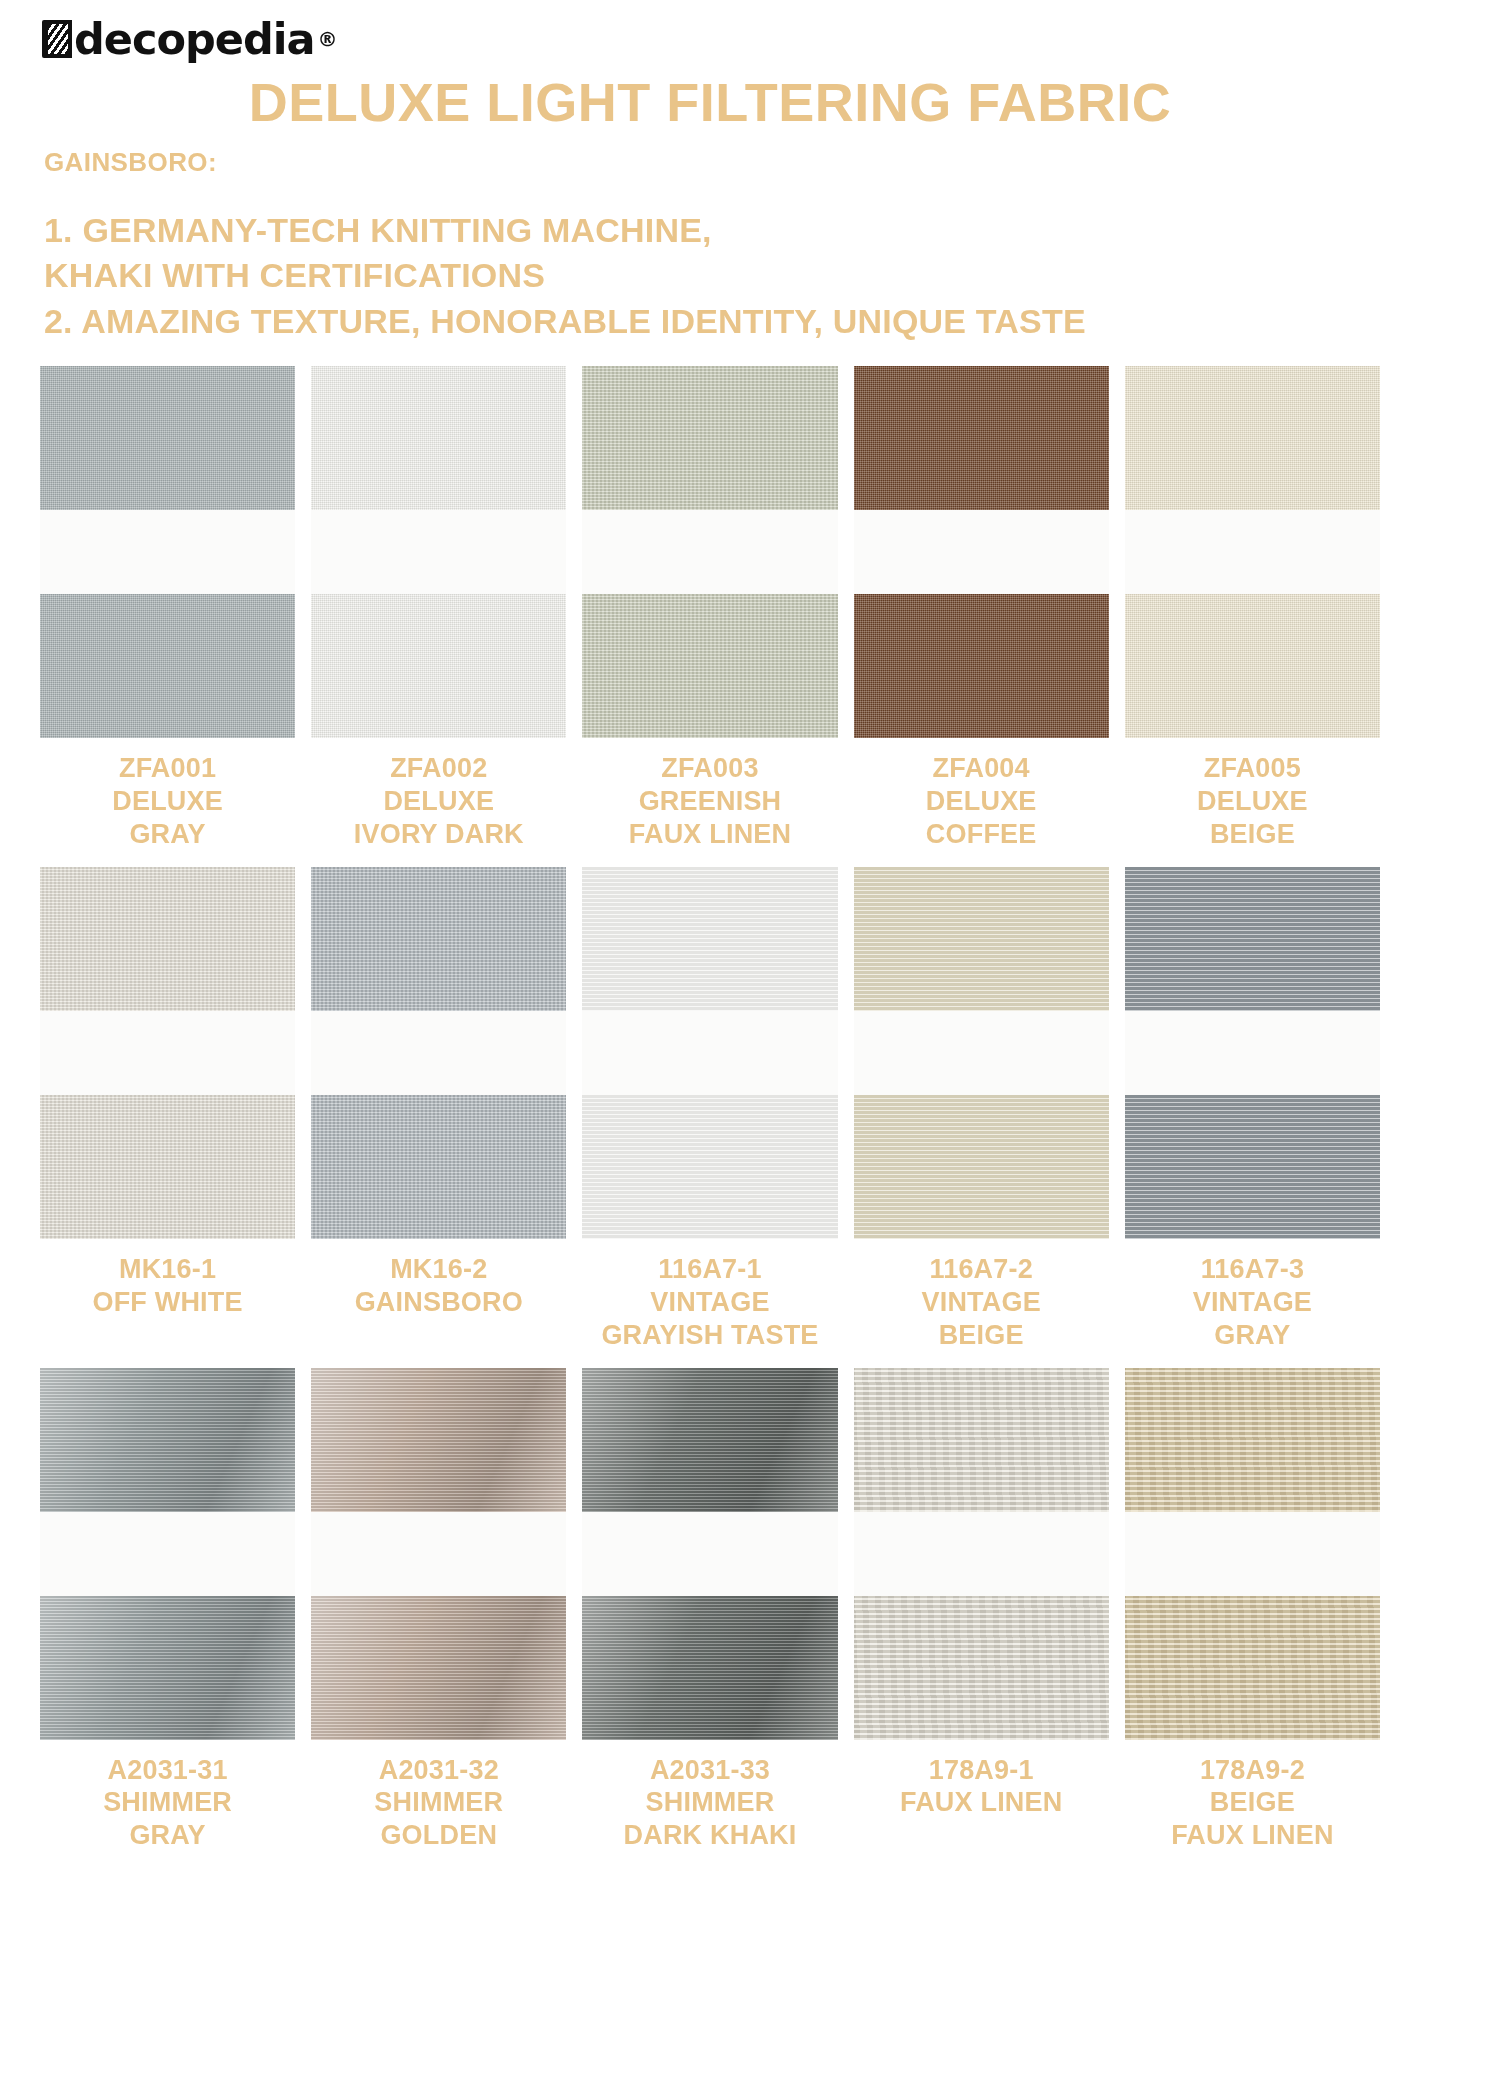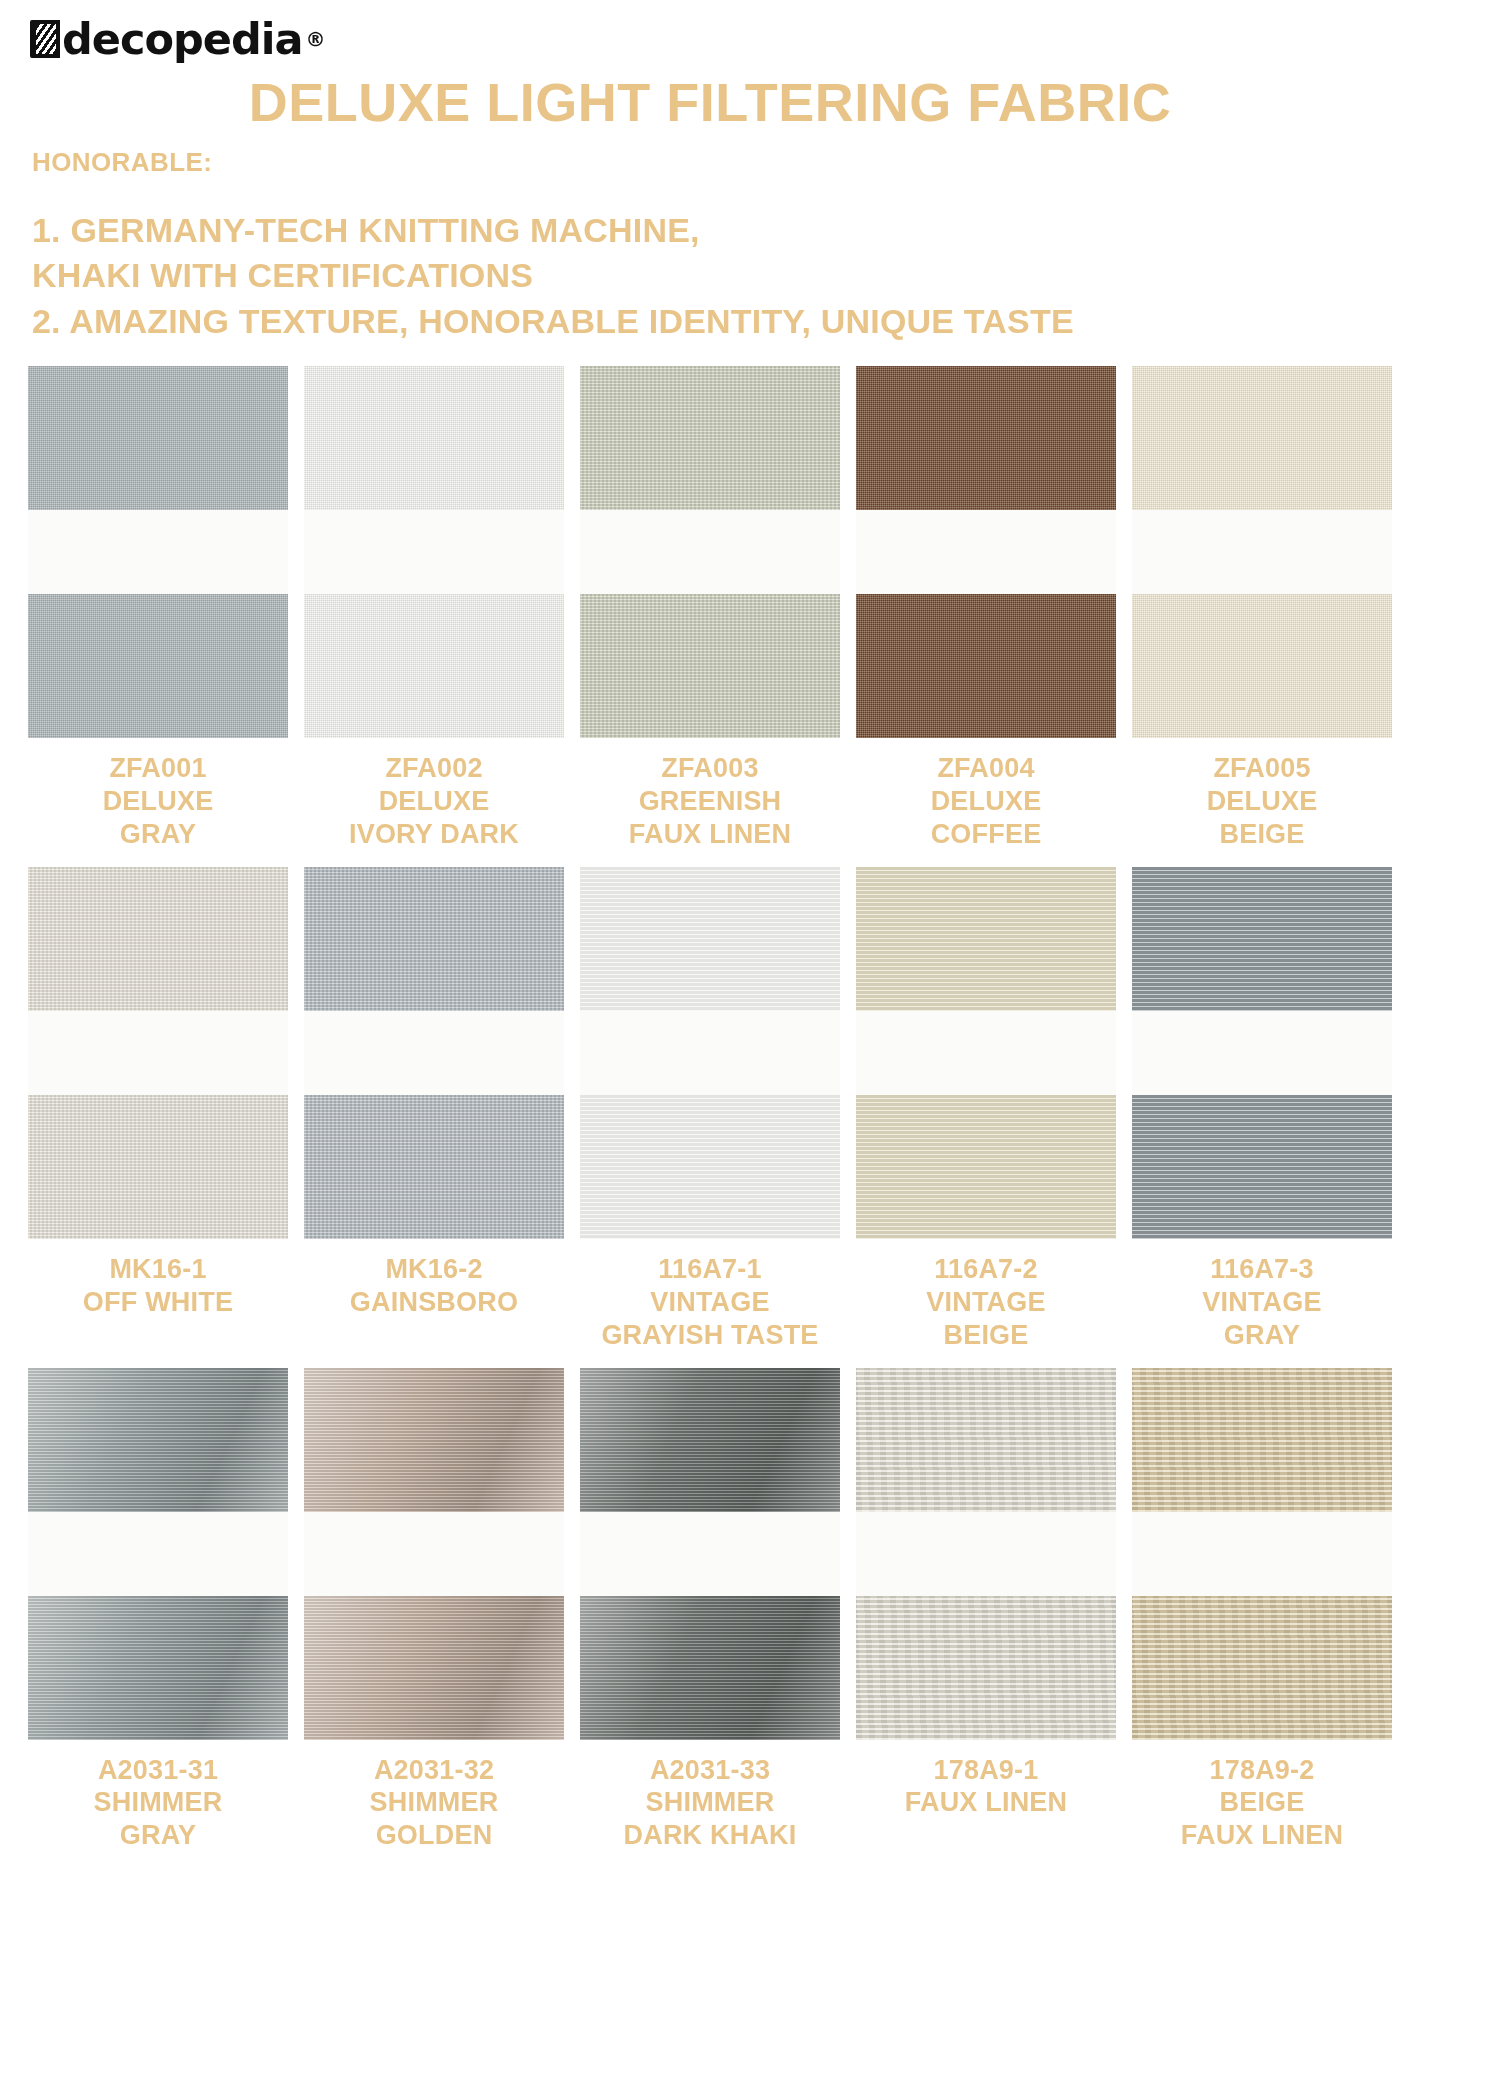--- a/index.html
+++ b/index.html
@@ -13,21 +13,21 @@
     font-family: "Liberation Sans", sans-serif;
     overflow: hidden;
     position: relative;
   }
 
   .page {
     width: 1420px;
     height: 2096px;
     position: relative;
     box-sizing: border-box;
-    padding: 0 28px;
+    padding: 0 40px;
   }
 
   
   .brand {
     padding-top: 14px;
     padding-left: 2px;
     display: flex;
     align-items: flex-start;
   }
   .brand-logo {
@@ -150,21 +150,21 @@
   <div class="brand">
     <span class="brand-logo">
       <span class="brand-mark"></span>
         <span>decopedia</span>
         <span class="brand-reg">®</span>
     </span>
   </div>
 
   <h1 class="title">DELUXE LIGHT FILTERING FABRIC</h1>
 
-  <div class="adv-label">HONORABLE:</div>
+  <div class="adv-label">GAINSBORO:</div>
 
   <div class="adv-list">
     <div>1. GERMANY-TECH KNITTING MACHINE,</div>
     <div>KHAKI WITH CERTIFICATIONS</div>
     <div>2. AMAZING TEXTURE, HONORABLE IDENTITY, UNIQUE TASTE</div>
   </div>
 
   <div class="grid" id="swatch-grid">
       <div class="swatch-cell">
         <div class="sample">

